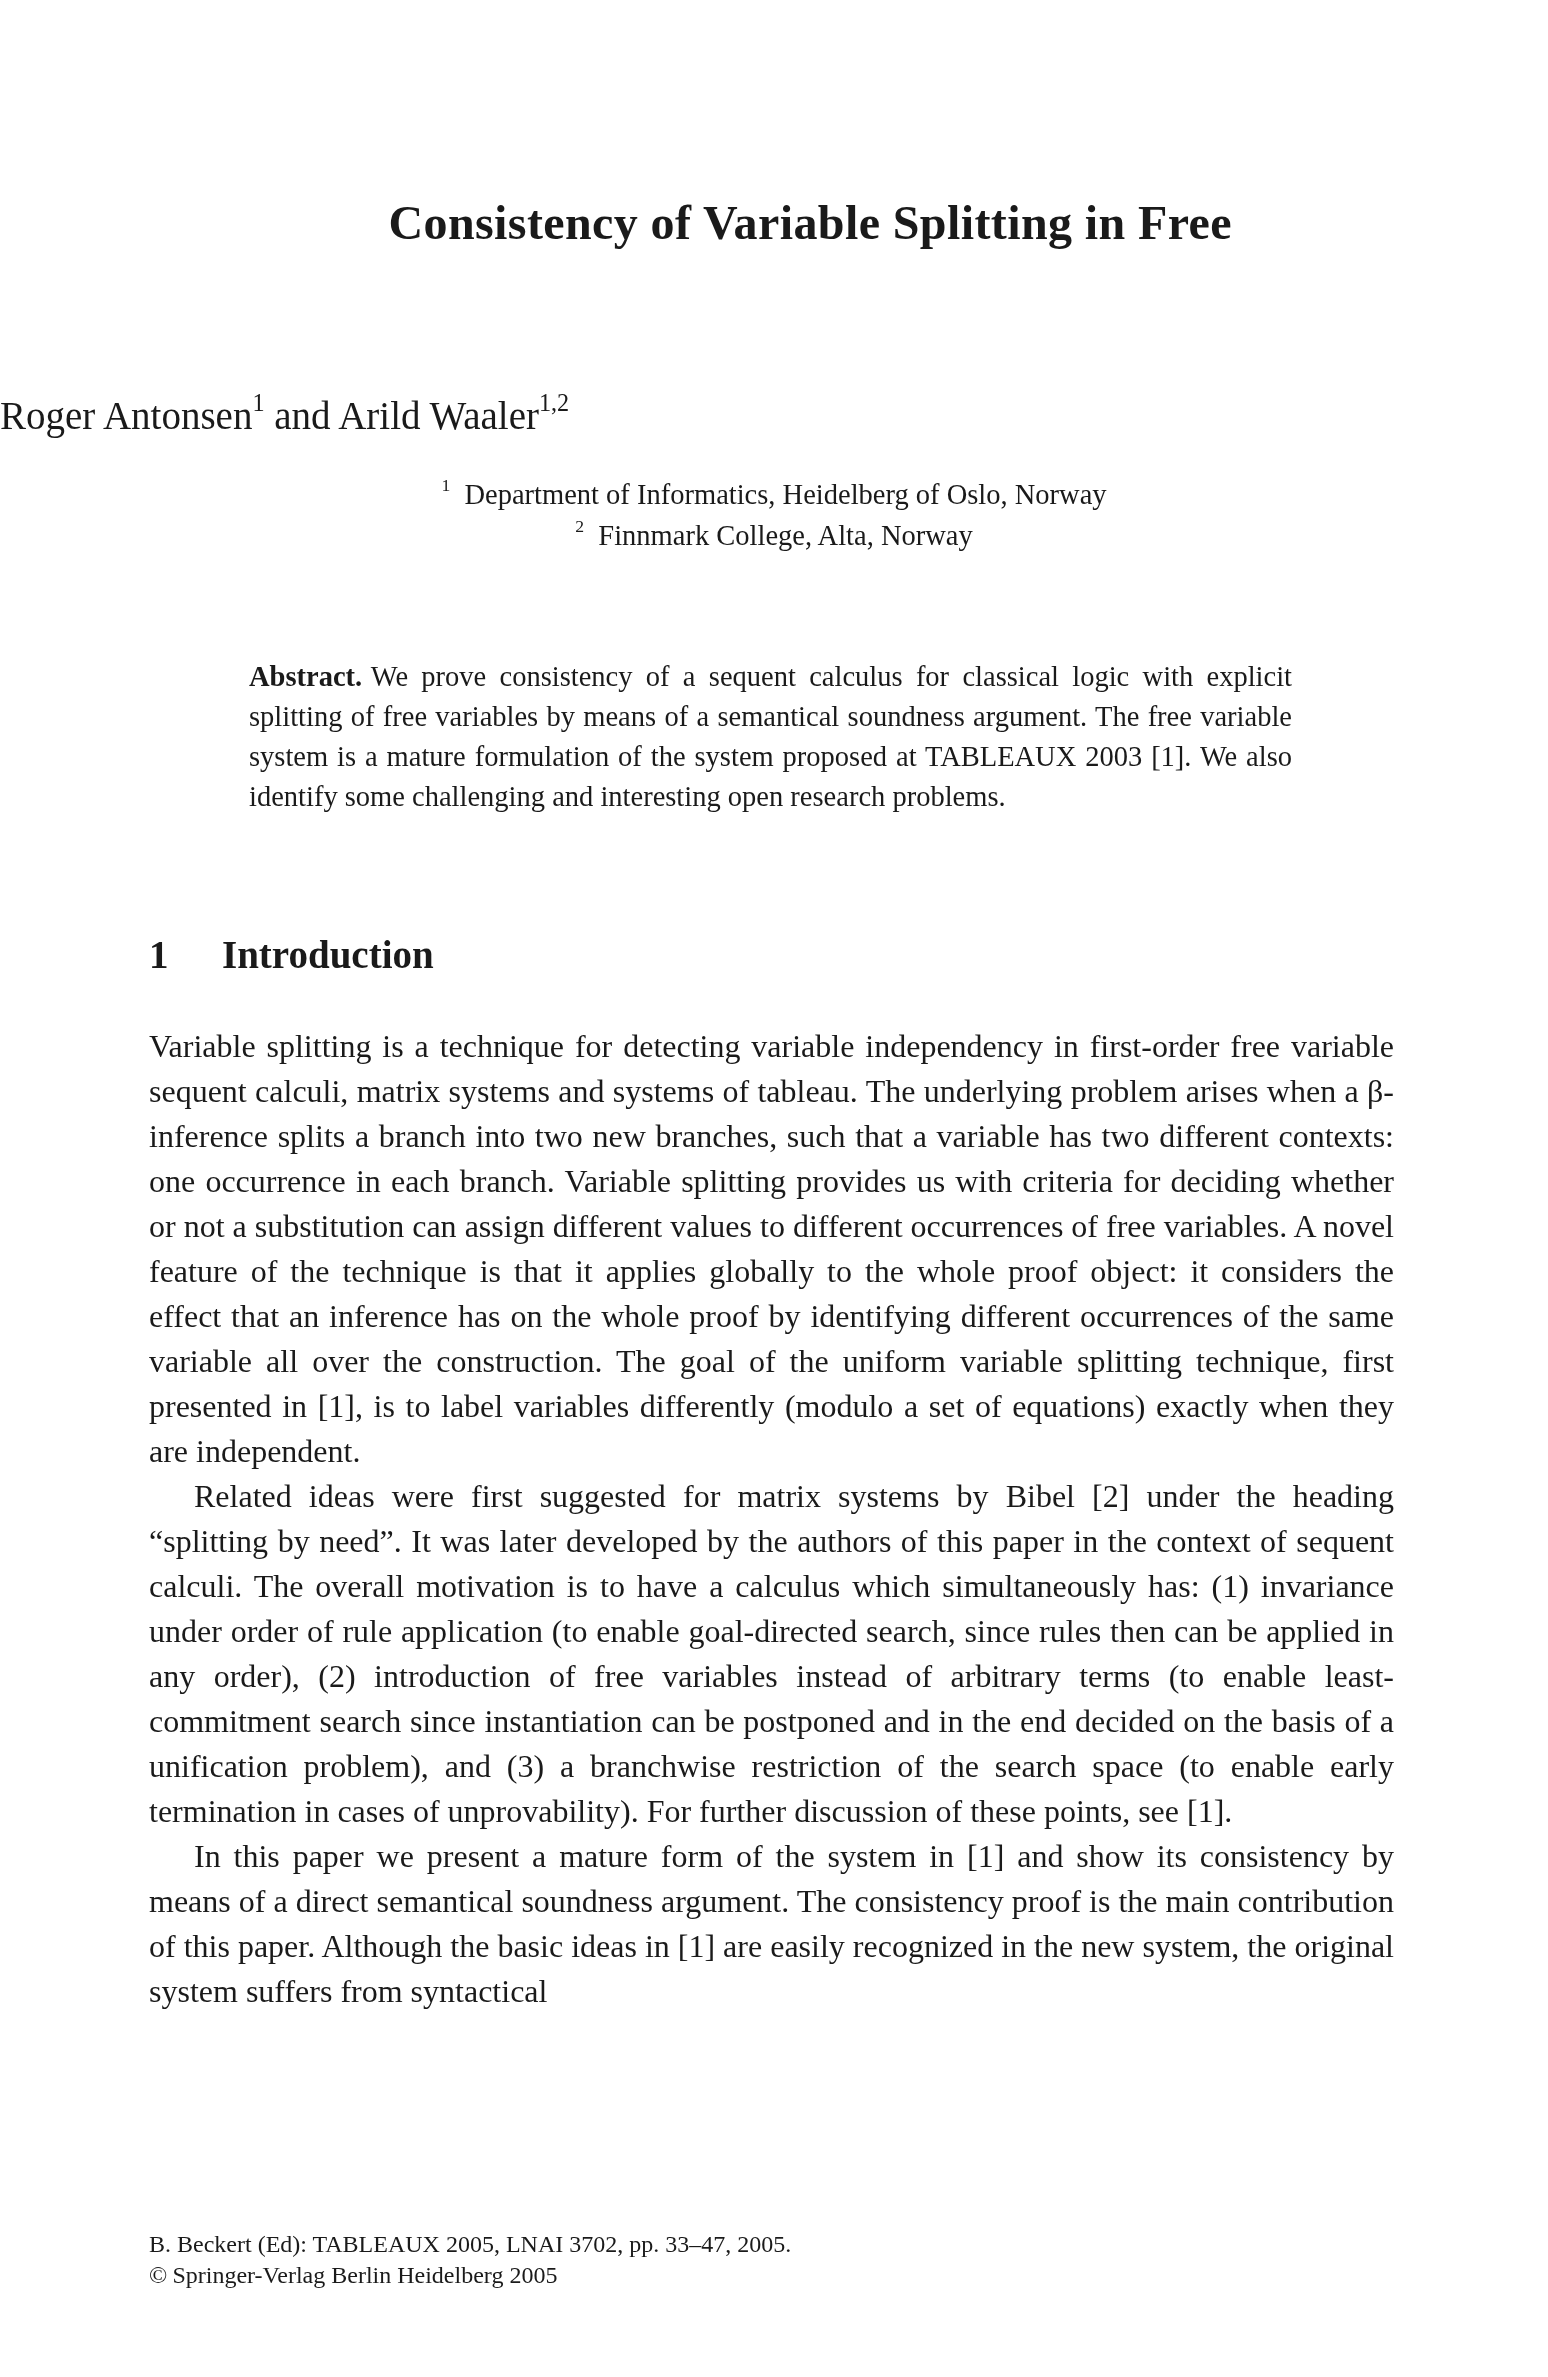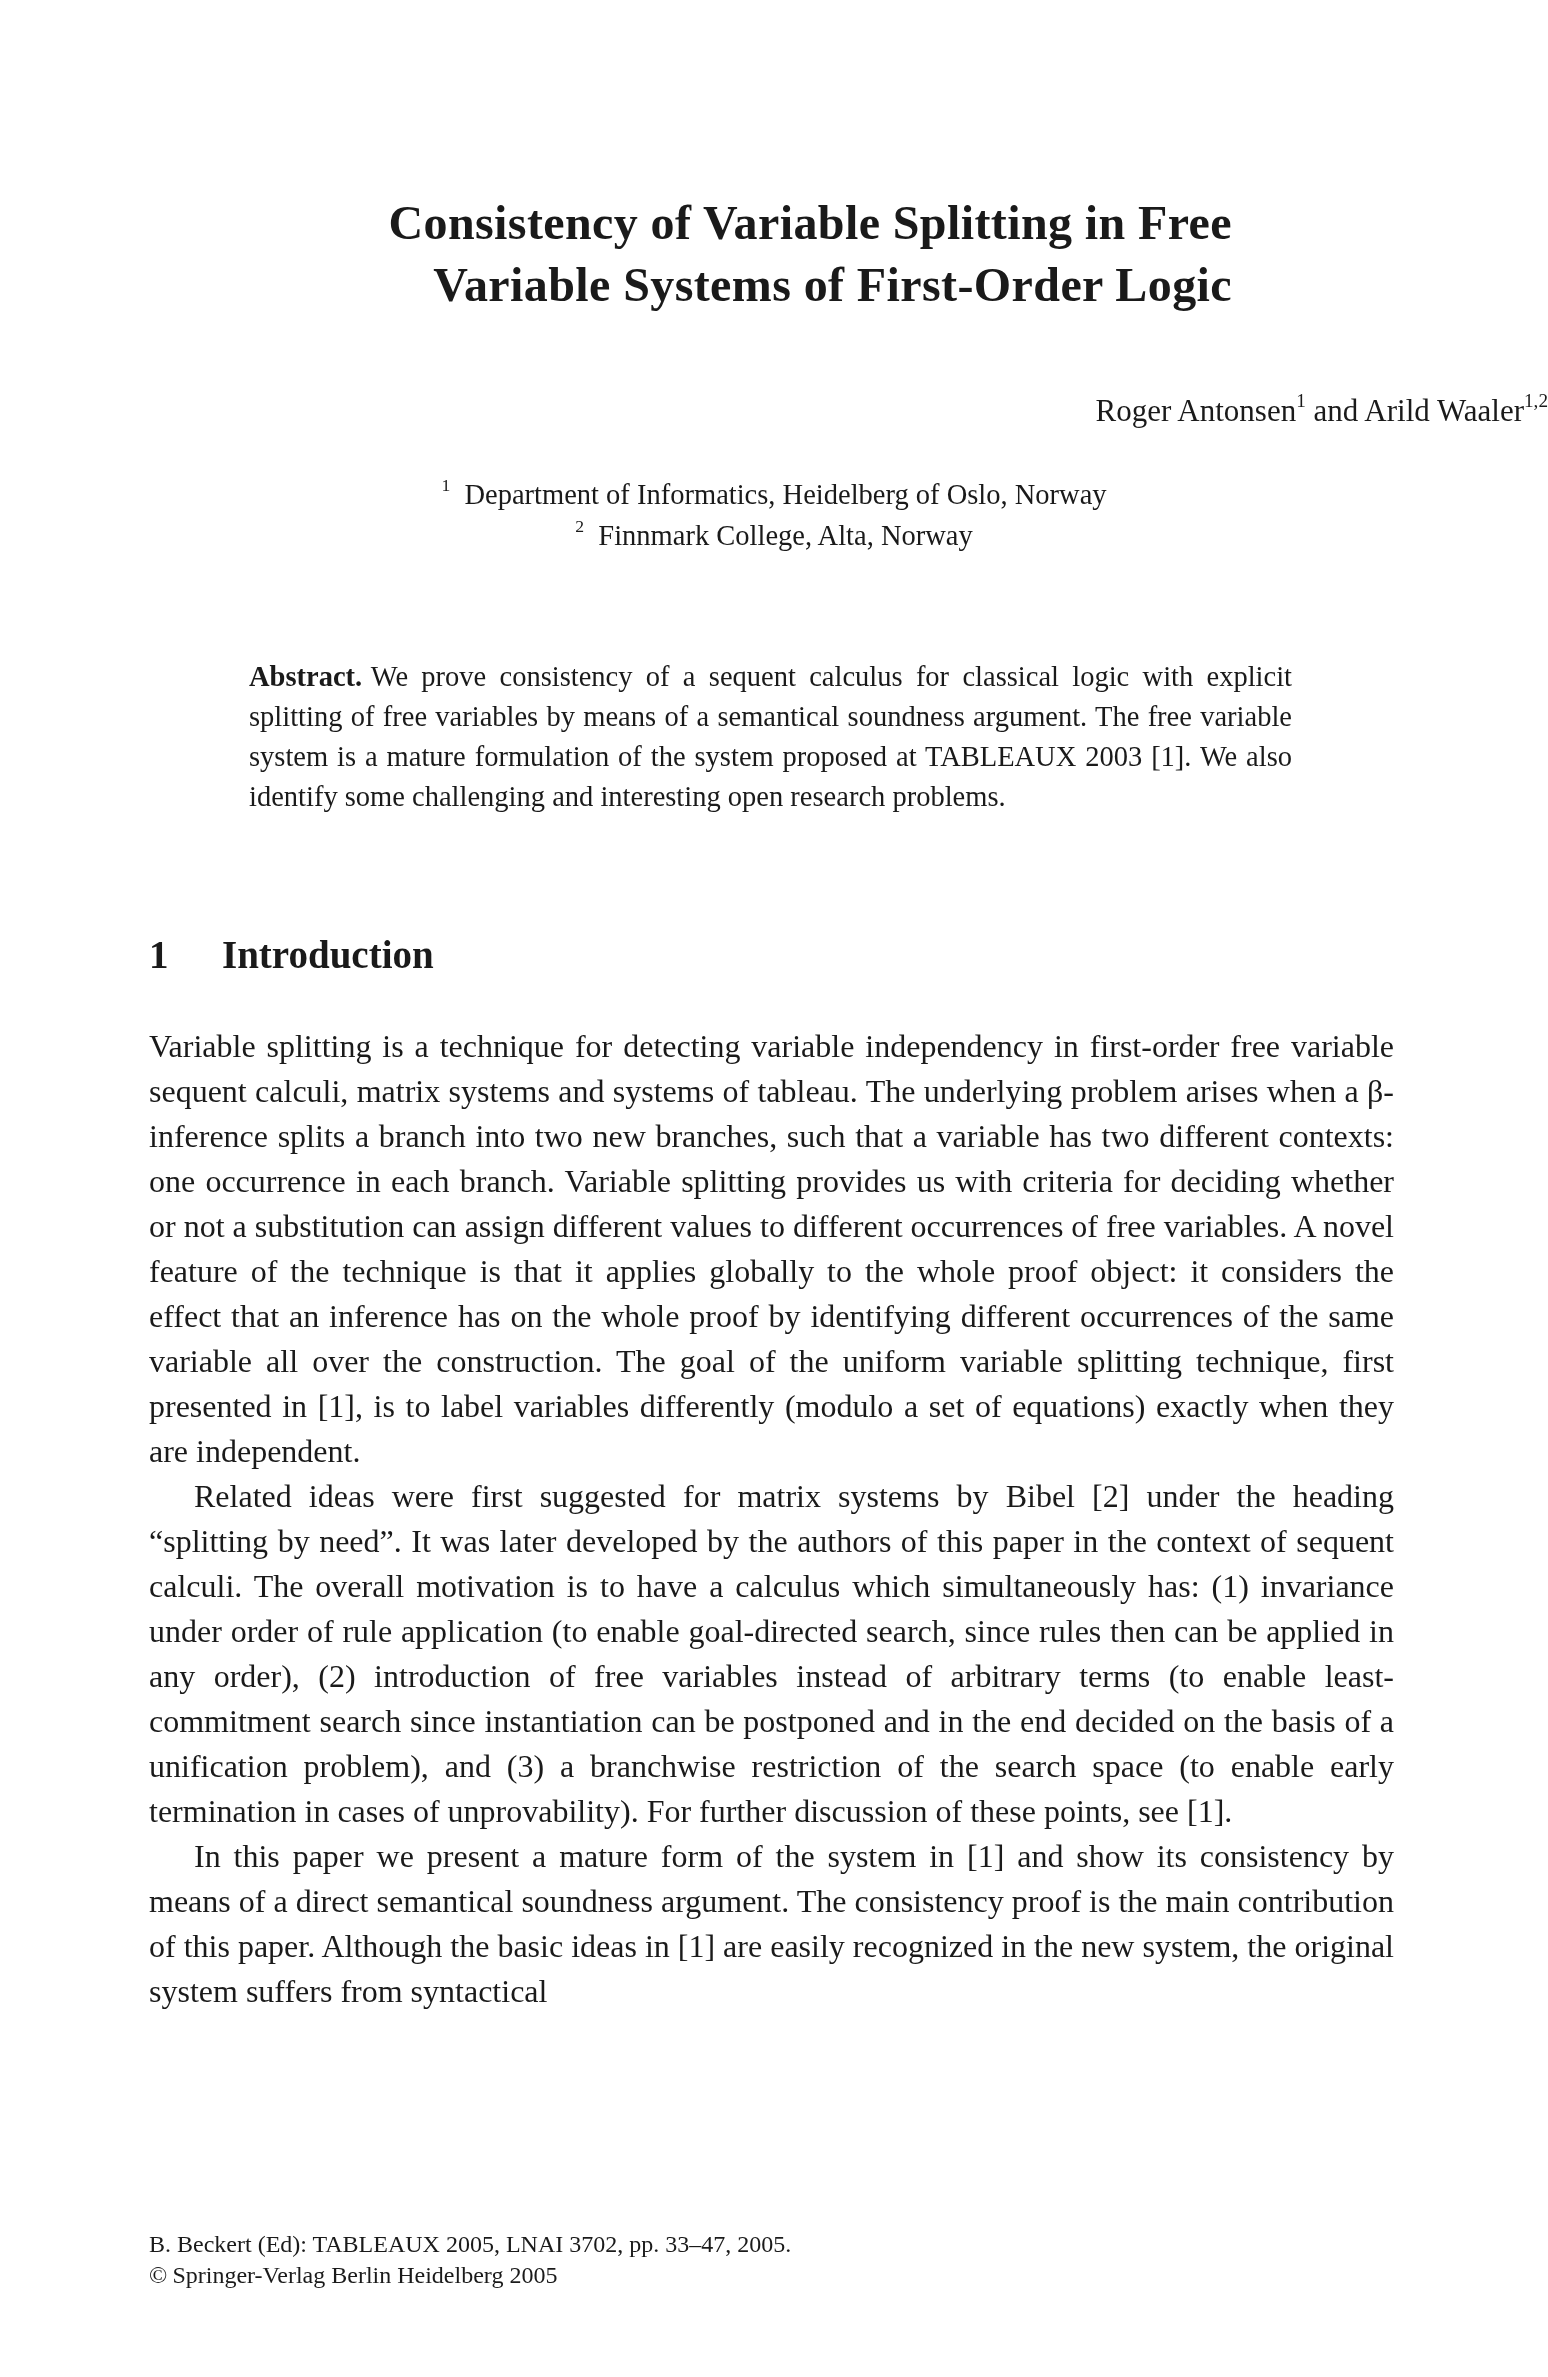--- a/index.html
+++ b/index.html
@@ -9,21 +9,21 @@
     color: #1a1a1a;
   }
   .title {
     position: absolute; left: 0; width: 1232px; top: 192px;
     text-align: right; font-weight: bold; font-size: 48px; line-height: 62px;
     font-family: "Liberation Serif", serif; letter-spacing: 0.4px;
   }
   .title div { white-space: nowrap; }
   .authors {
     position: absolute; left: 0; width: 1548px; top: 393px;
-    text-align: right; font-size: 31px; font-family: "Liberation Serif", serif;
+    text-align: left; font-size: 39px; font-family: "Liberation Serif", serif;
   }
   sup { font-size: 0.62em; vertical-align: 0.75em; line-height: 0; }
   .affils {
     position: absolute; left: 0; width: 1548px; top: 474px;
     text-align: center; font-size: 28.5px; line-height: 41px; font-family: "Liberation Serif", serif;
   }
   .abstract {
     position: absolute; left: 249px; width: 1043px; top: 657px;
     font-size: 28.5px; line-height: 40px; text-align: justify;
     font-family: Liberation Serif, serif;
@@ -45,21 +45,20 @@
     position: absolute; left: 149px; top: 2229px; font-size: 24px; line-height: 31px;
     font-family: "Liberation Serif", serif;
   }
   .copy-icon { display: inline-block; margin-right: 5.2px; }
 </style>
 </head>
 <body>
 
 <div class="title">
   <div>Consistency of Variable Splitting in Free</div>
-  <div>Variable Systems of First-Order Logic</div>
 </div>
 
 <div class="authors">
   <span>Roger Antonsen</span><sup>1</sup><span> and </span><span>Arild Waaler</span><sup>1,2</sup>
 </div>
 
 <div class="affils">
   <div><sup>1</sup>&nbsp;&nbsp;<span>Department of Informatics, Heidelberg of Oslo, Norway</span></div>
   <div><sup>2</sup>&nbsp;&nbsp;<span>Finnmark College, Alta, Norway</span></div>
 </div>

